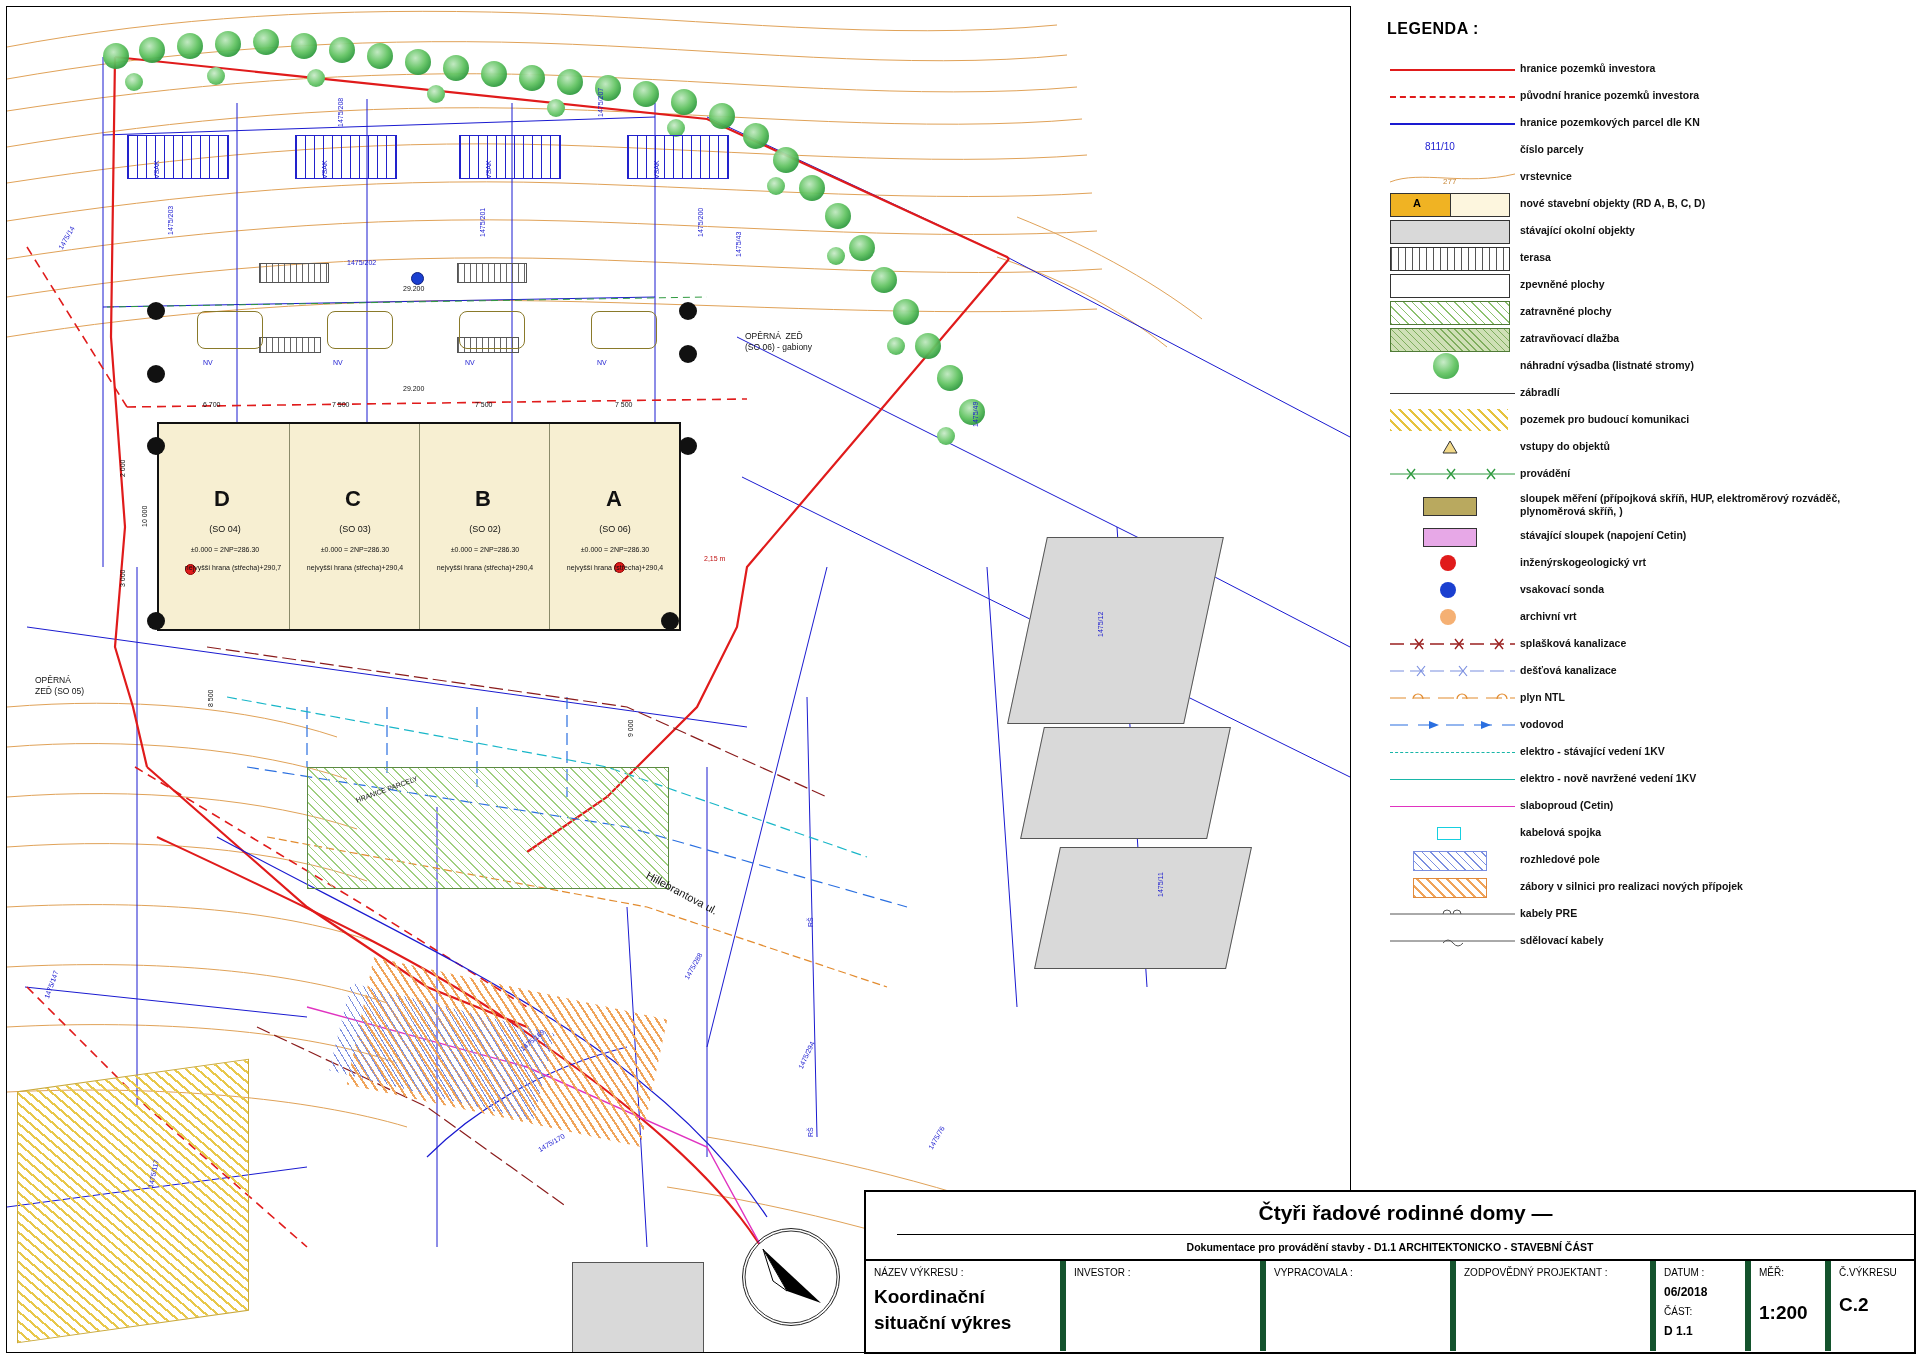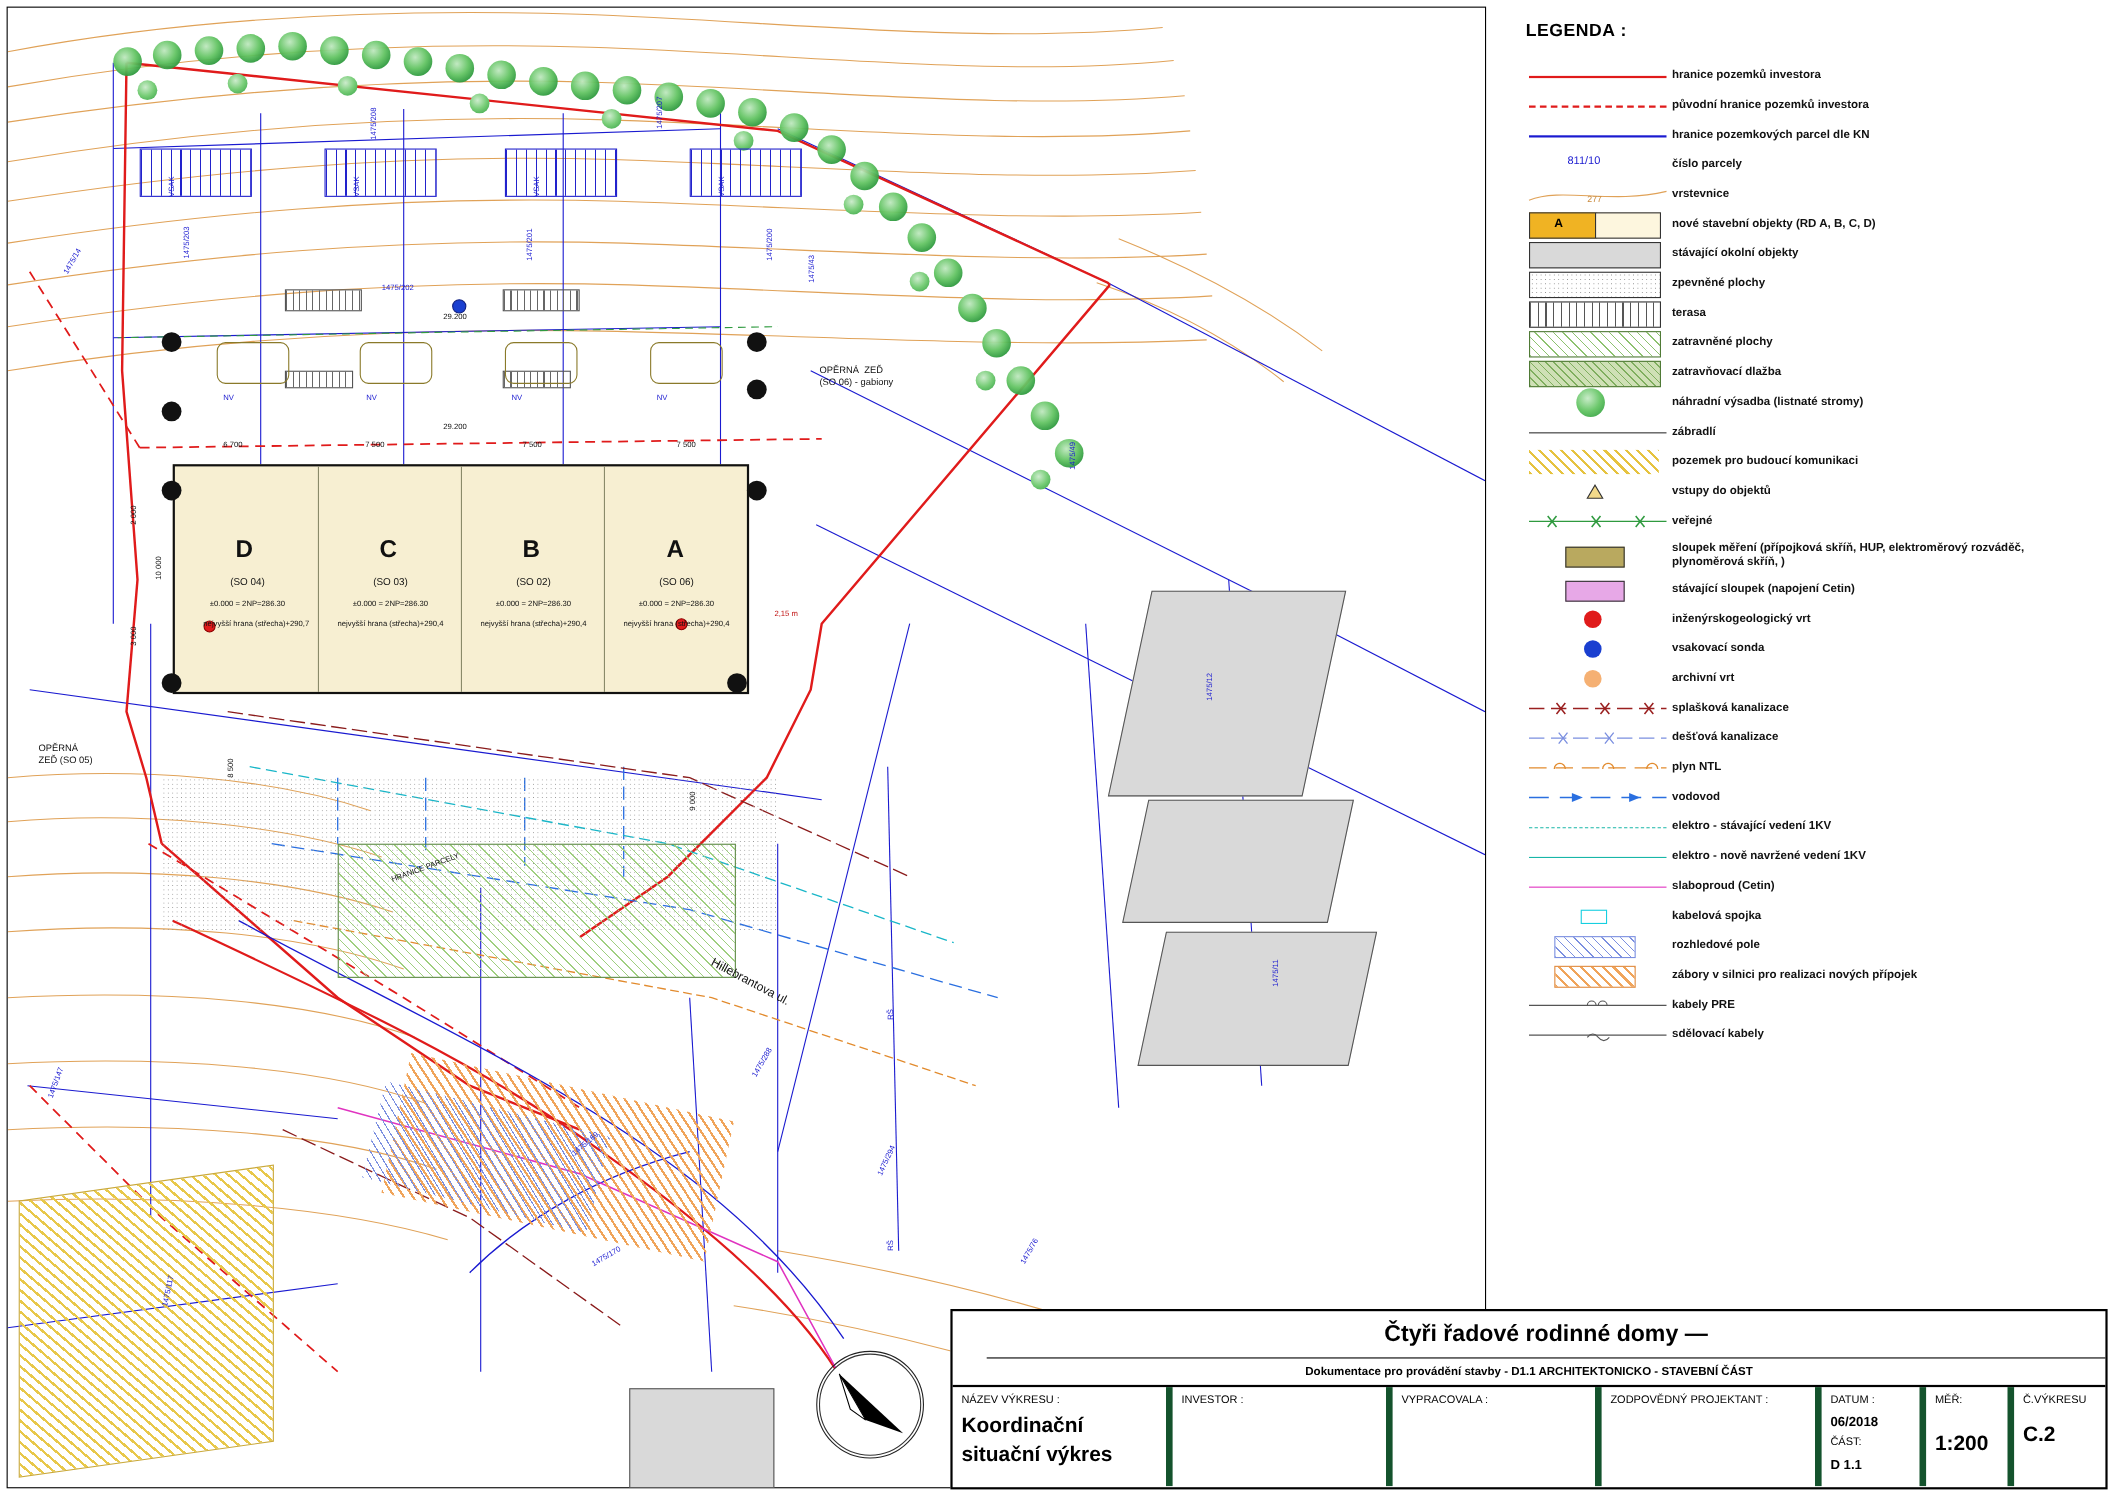--- a/index.html
+++ b/index.html
@@ -387,30 +387,30 @@
 
     <div class="lrow">
       <div class="lsym">
         <div style="position:absolute;left:5px;top:0;width:118px;height:22px;background:#d9d9d9;border:1px solid #333;"></div>
       </div>
       <div class="ltext">stávající okolní objekty</div>
     </div>
 
     <div class="lrow">
       <div class="lsym">
+        <div style="position:absolute;left:5px;top:0;width:118px;height:22px;border:1px solid #333;background:repeating-linear-gradient(90deg,#555 0 1px,transparent 1px 7px);"></div>
+      </div>
+      <div class="ltext">terasa</div>
+    </div>
+
+    <div class="lrow">
+      <div class="lsym">
         <div style="position:absolute;left:5px;top:0;width:118px;height:22px;border:1px solid #333;background:radial-gradient(#888 .6px,transparent .7px);background-size:4px 4px;"></div>
       </div>
       <div class="ltext">zpevněné plochy</div>
-    </div>
-
-    <div class="lrow">
-      <div class="lsym">
-        <div style="position:absolute;left:5px;top:0;width:118px;height:22px;border:1px solid #333;background:repeating-linear-gradient(90deg,#555 0 1px,transparent 1px 7px);"></div>
-      </div>
-      <div class="ltext">terasa</div>
     </div>
 
     <div class="lrow">
       <div class="lsym">
         <div style="position:absolute;left:5px;top:0;width:118px;height:22px;border:1px solid #4f7a36;background:repeating-linear-gradient(45deg,#8dc26f 0 1px,transparent 1px 6px);"></div>
       </div>
       <div class="ltext">zatravněné plochy</div>
     </div>
 
     <div class="lrow">
@@ -454,21 +454,21 @@
       <div class="lsym">
         <svg width="135" height="22">
             <line x1="5" y1="11" x2="130" y2="11" stroke="#2f9a3f" stroke-width="1"></line>
         <g stroke="#2f9a3f" stroke-width="1.4">
               <path d="M22,6 L30,16 M30,6 L22,16"></path>
               <path d="M62,6 L70,16 M70,6 L62,16"></path>
               <path d="M102,6 L110,16 M110,6 L102,16"></path>
             </g>
           </svg>
       </div>
-      <div class="ltext">veřejné</div>
+      <div class="ltext">provádění</div>
     </div>
 
     <div class="lrow" style="min-height:34px;">
       <div class="lsym">
         <div style="position:absolute;left:38px;top:3px;width:52px;height:17px;background:#b9a95f;border:1px solid #333;"></div>
       </div>
       <div class="ltext">sloupek měření (přípojková skříň,  HUP, elektroměrový rozváděč, plynoměrová skříň, )</div>
     </div>
 
     <div class="lrow">

